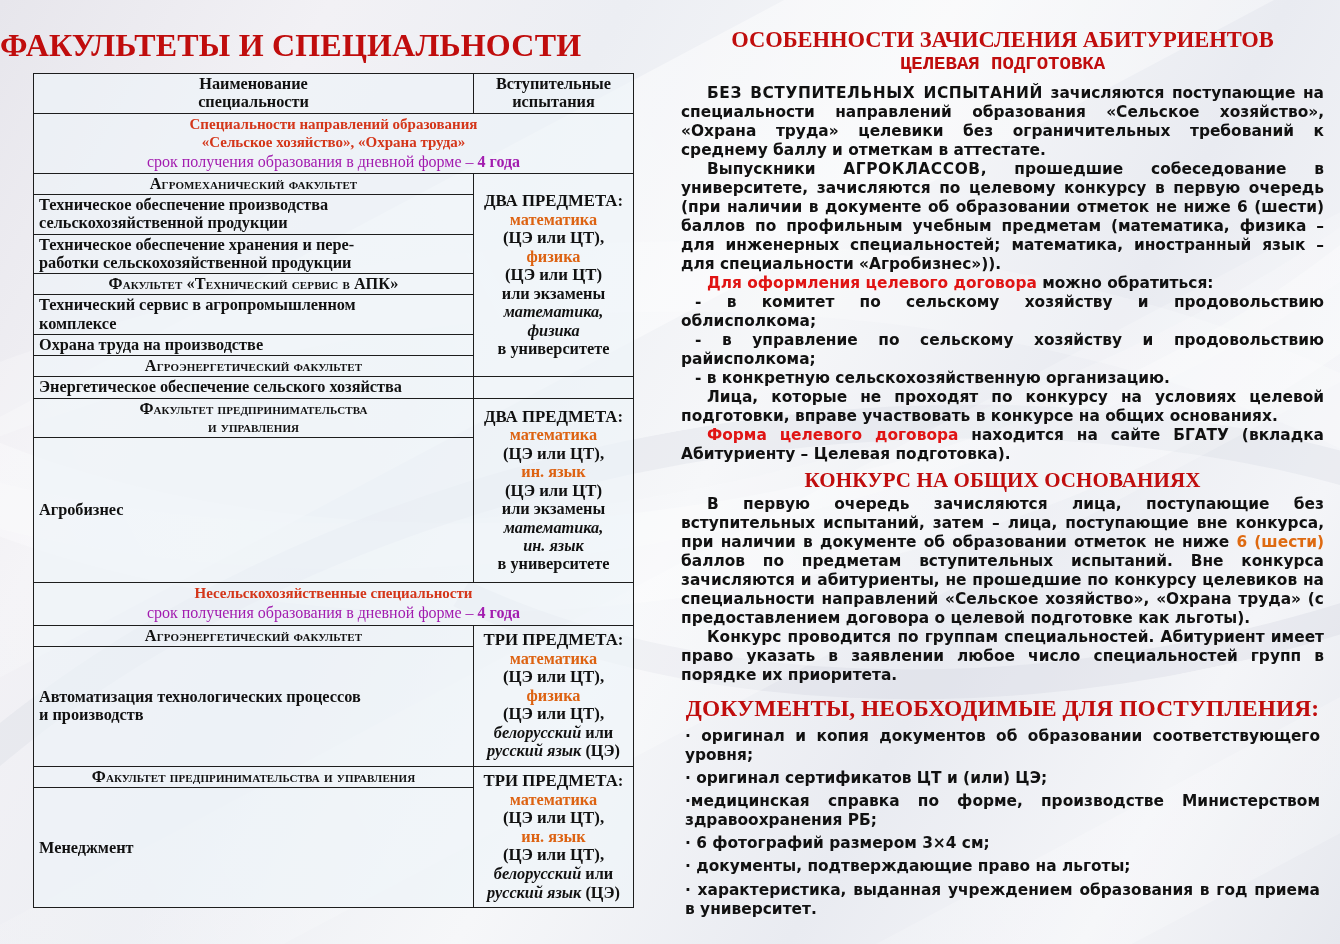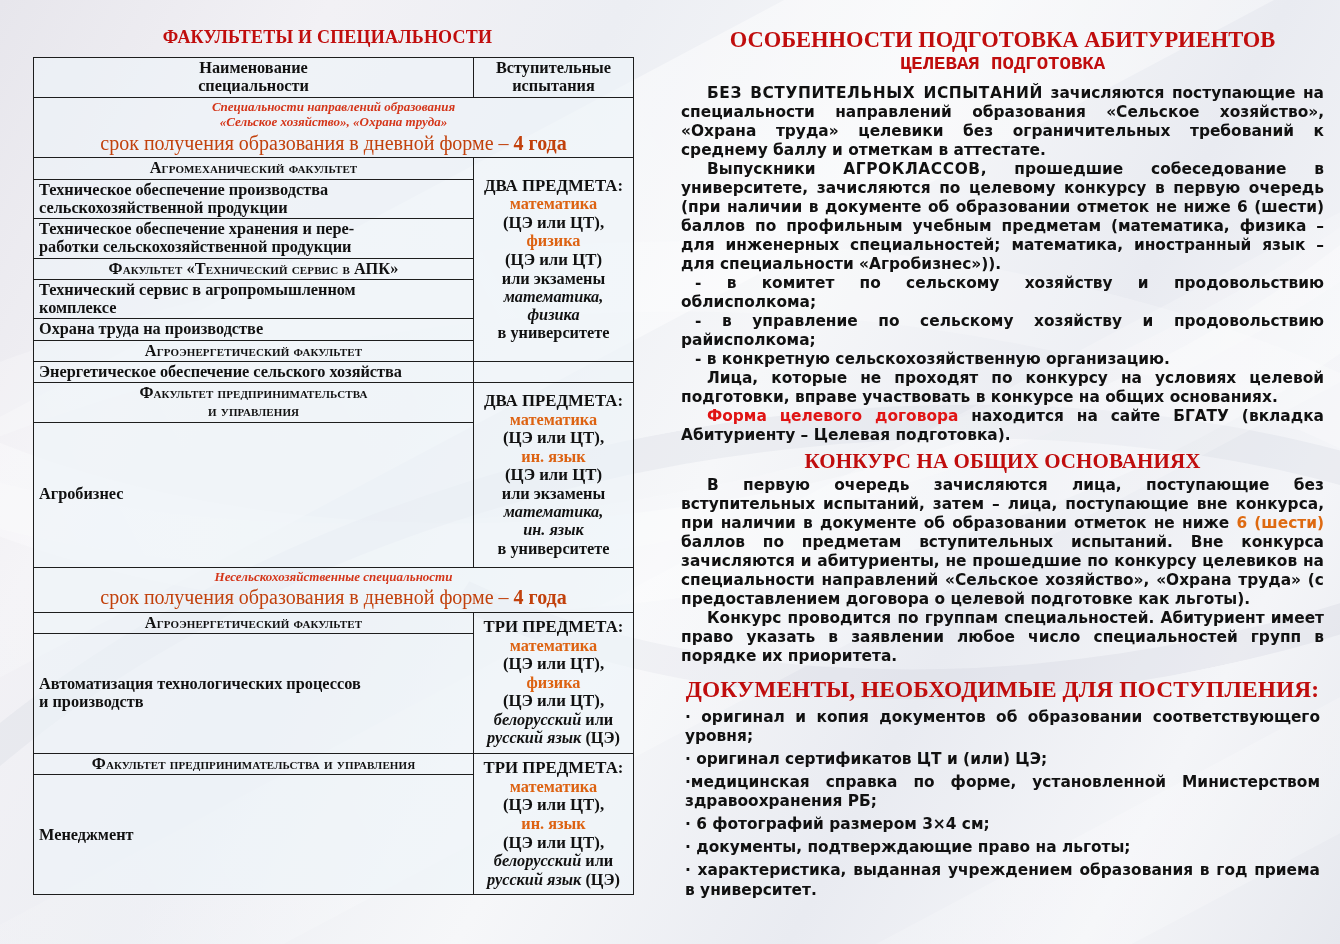--- a/index.html
+++ b/index.html
@@ -90,23 +90,23 @@
     width: 655px;
     padding: 27px 0 0 0;
   }
   .right-col {
     width: 685px;
     padding: 27px 16px 0 26px;
   }
 
   h1.title {
     margin: 0 0 9px 0;
-    text-align: center;
+    text-align: left;
     color: #c00d0d;
-    font-size: 18px;
+    font-size: 32px;
     font-weight: bold;
     letter-spacing: .2px;
     font-family: "Liberation Serif", "DejaVu Serif", serif;
   }
   h1.title2 {
     margin: 0;
     text-align: center;
     color: #c00d0d;
     font-size: 22.5px;
     font-weight: bold;
@@ -148,29 +148,28 @@
     font-size: 17px;
     line-height: 1.32;
     padding: 4px 4px;
   }
   td.span-red {
     text-align: center;
     padding: 3px 6px 4px;
   }
   .red-it {
     color: #d4361a;
-    font-style: italic;
-    font-weight: bold;
-    font-size: 13px;
+    font-weight: bold;
+    font-size: 15px;
     display: block;
     line-height: 1.2;
   }
   .plain-line {
-    color: #c2410c;
-    font-size: 20px;
+    color: #a21caf;
+    font-size: 16px;
     display: block;
     line-height: 1.28;
     margin-top: 1px;
   }
   .plain-line b { font-weight: bold; }
 
   td.fac {
     text-align: center;
     color: #1e6b2f;
     font-weight: bold;
@@ -404,50 +403,51 @@
 
         <tr style="height:120px">
           <td class="spec-name">Менеджмент</td>
         </tr>
 
       </tbody>
     </table>
   </div>
 
   <div class="right-col">
-    <h1 class="title2">ОСОБЕННОСТИ ПОДГОТОВКА АБИТУРИЕНТОВ</h1>
+    <h1 class="title2">ОСОБЕННОСТИ ЗАЧИСЛЕНИЯ АБИТУРИЕНТОВ</h1>
     <div class="subtitle2">ЦЕЛЕВАЯ ПОДГОТОВКА</div>
 
     <div class="rtext">
 
       <p><span class="caps-sp">БЕЗ ВСТУПИТЕЛЬНЫХ ИСПЫТАНИЙ</span><span> зачисляются поступающие на специальности направлений образования «Сельское хозяйство», «Охрана труда» целевики без ограничительных требований к среднему баллу и отметкам в аттестате.</span></p>
 
       <p><span>Выпускники </span><span class="caps-sp">АГРОКЛАССОВ</span><span>, прошедшие собеседование в университете, зачисляются по целевому конкурсу в первую очередь (при наличии в документе об образовании отметок не ниже 6 (шести) баллов по профильным учебным предметам (математика, физика – для инженерных специальностей; математика, иностранный язык – для специальности «Агробизнес»)).</span></p>
 
+      <p><span class="red">Для оформления целевого договора</span><span> можно обратиться:</span></p>
 
       <p class="dash">- в комитет по сельскому хозяйству и продовольствию облисполкома;</p>
       <p class="dash">- в управление по сельскому хозяйству и продовольствию райисполкома;</p>
       <p class="dash">- в конкретную сельскохозяйственную организацию.</p>
 
       <p>Лица, которые не проходят по конкурсу на условиях целевой подготовки, вправе участвовать в конкурсе на общих основаниях.</p>
 
       <p><span class="red">Форма целевого договора</span><span>  находится на сайте БГАТУ (вкладка Абитуриенту – Целевая подготовка).</span></p>
 
       <h2 class="sec">КОНКУРС НА ОБЩИХ ОСНОВАНИЯХ</h2>
 
       <p><span>В первую очередь зачисляются лица, поступающие без вступительных испытаний, затем – лица, поступающие вне конкурса, при наличии в документе об образовании отметок не ниже </span><span class="orange">6 (шести)</span><span> баллов по предметам вступительных испытаний. Вне конкурса зачисляются и абитуриенты, не прошедшие по конкурсу целевиков на специальности направлений «Сельское хозяйство», «Охрана труда» (с предоставлением договора о целевой подготовке как льготы).</span></p>
 
       <p>Конкурс проводится по группам специальностей. Абитуриент имеет право указать в заявлении любое число специальностей групп в порядке их приоритета.</p>
 
       <h2 class="sec docs">ДОКУМЕНТЫ, НЕОБХОДИМЫЕ ДЛЯ ПОСТУПЛЕНИЯ:</h2>
 
       <ul class="docs">
         <li>· оригинал и копия документов об образовании соответствующего уровня;</li>
         <li>· оригинал сертификатов ЦТ и (или) ЦЭ;</li>
-        <li>·медицинская справка по форме, установленной Министерством здравоохранения РБ;</li>
+        <li>·медицинская справка по форме, производстве Министерством здравоохранения РБ;</li>
         <li>· 6 фотографий размером 3×4 см;</li>
         <li>· документы, подтверждающие право на льготы;</li>
         <li>· характеристика, выданная учреждением образования в год приема в университет.</li>
       </ul>
     </div>
   </div>
 
 </div>
 
 </body></html>

